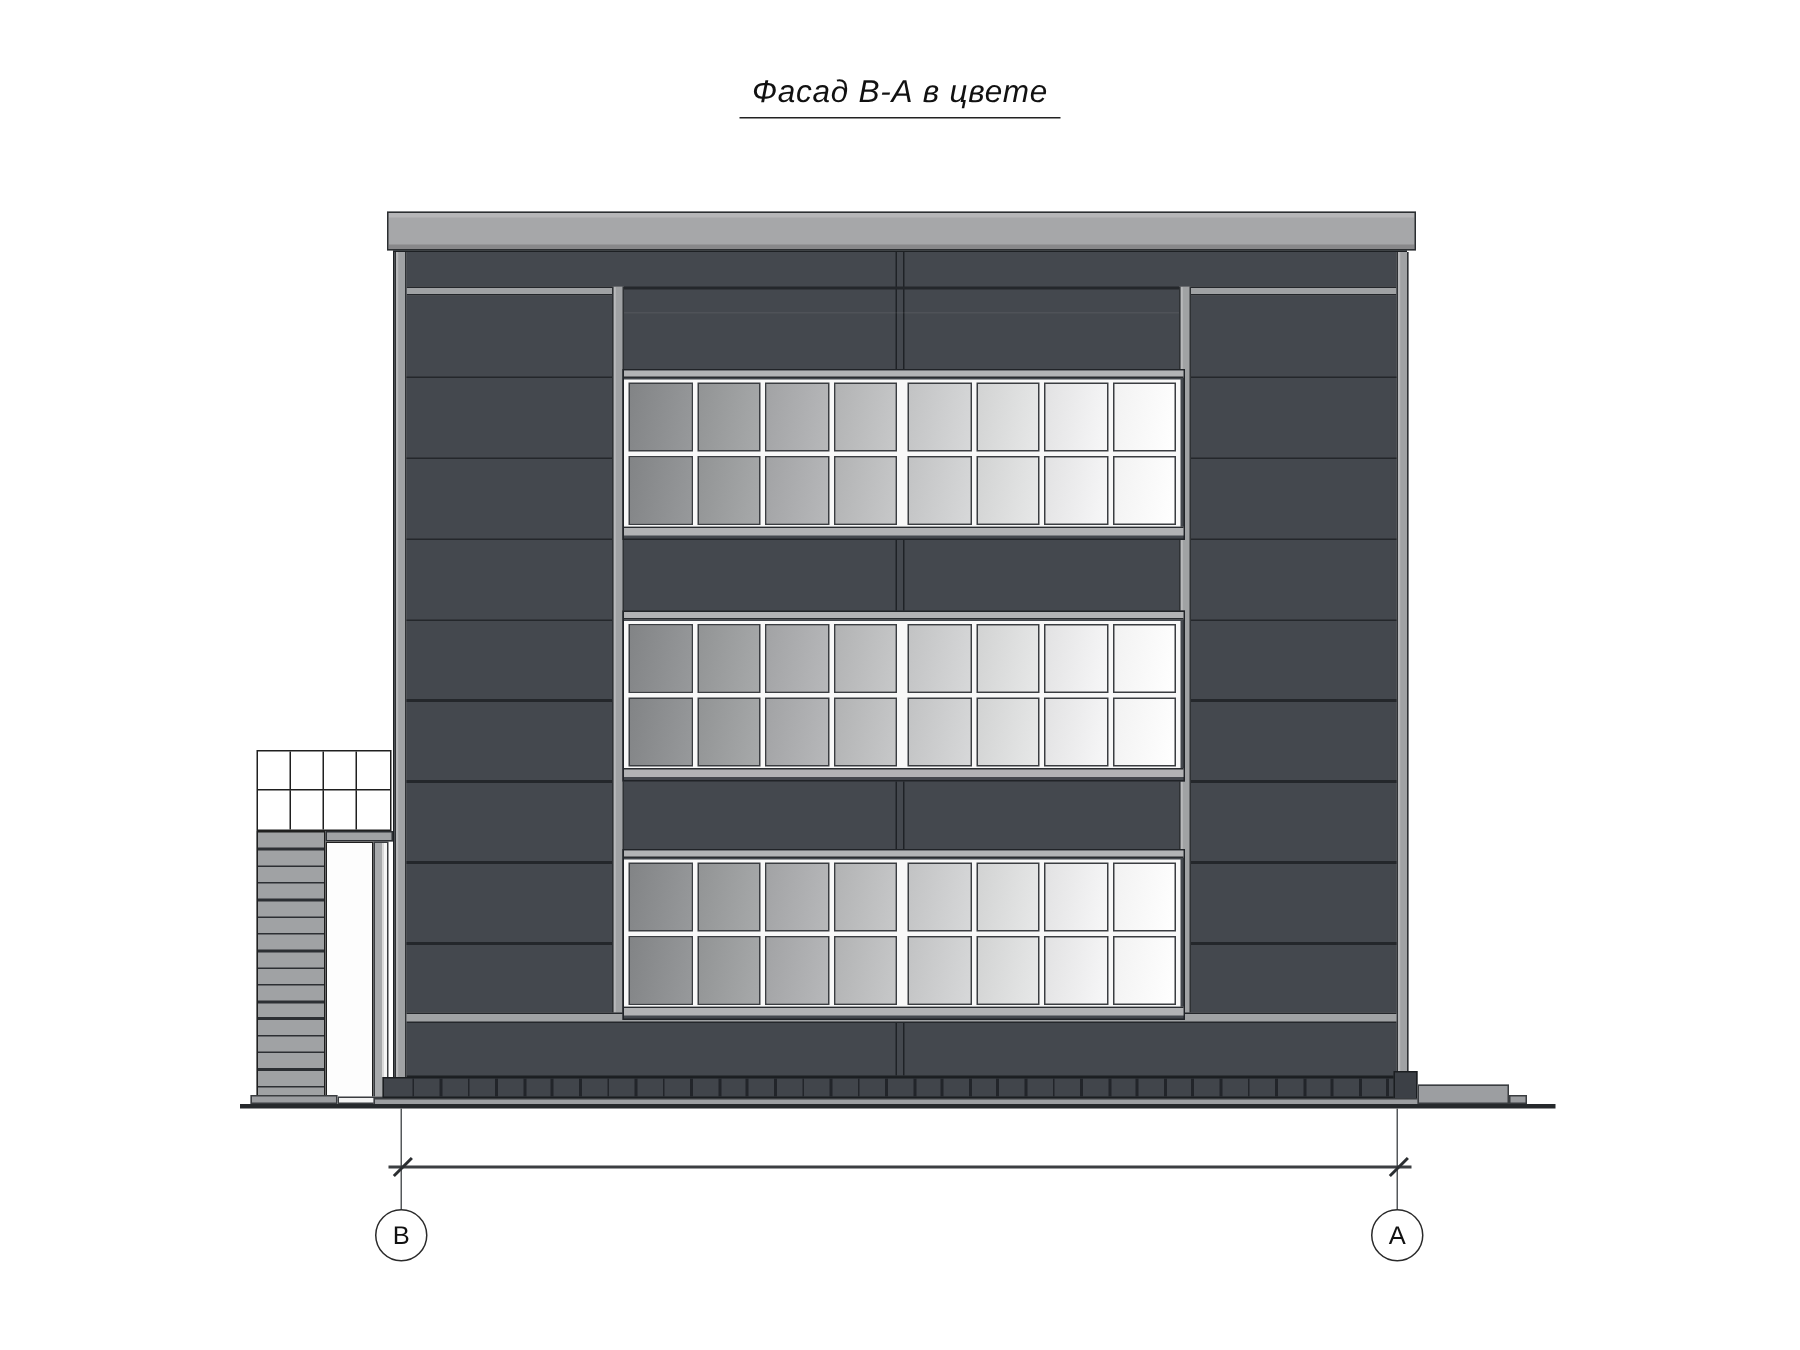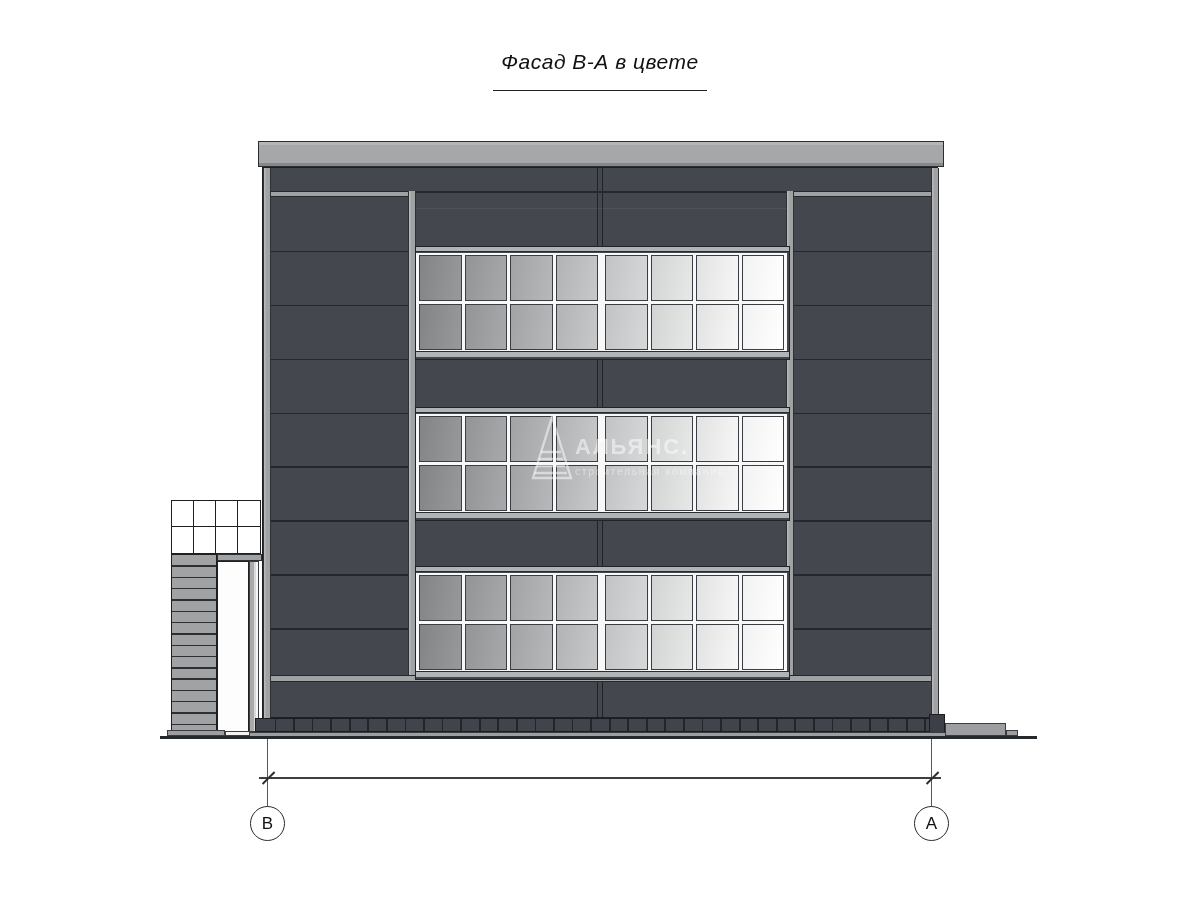--- a/index.html
+++ b/index.html
@@ -6,21 +6,21 @@
   .canvas{
     position:relative;width:1200px;height:900px;background:#fff;overflow:hidden;
     font-family:"Liberation Sans", sans-serif;color:#1e1e1e;
   }
   .abs{position:absolute;}
   
   .title-wrap{left:0;top:50px;width:100%;text-align:center;}
   .title{
     display:inline-block;font-size:21px;font-style:italic;font-weight:500;
     letter-spacing:.5px;color:#111;
-    border-bottom:1.6px solid #222;padding:0 8px 16px 8px;
+    border-bottom:1.6px solid #222;padding:0 8px 4px 8px;
   }
   
   .parapet{left:258px;top:141px;width:686px;height:26px;background:var(--parapet,#a6a7a9);
     border:1.5px solid #2b2e31;box-sizing:border-box;
     box-shadow:inset 0 3px 0 rgba(255,255,255,.18), inset 0 -3px 0 rgba(0,0,0,.18);}
   .facade{left:262px;top:167px;width:676px;height:551px;background:var(--facade-dark,#44484e);
     border:1.5px solid #1d2023;box-sizing:border-box;}
   .pilaster{background:var(--pilaster,#a0a2a4);box-sizing:border-box;
     border-left:1px solid #2e3134;border-right:1px solid #2e3134;
     box-shadow:inset 1.5px 0 0 rgba(255,255,255,.25);}
@@ -181,38 +181,20 @@
             <div class="pane" style="position: absolute; left: 234.5px; top: 51px; width: 42.5px; height: 46px; background: linear-gradient(100deg, rgb(210, 211, 211), rgb(231, 232, 232));"></div>
             <div class="pane" style="position: absolute; left: 280px; top: 2px; width: 42.5px; height: 46px; background: linear-gradient(100deg, rgb(226, 226, 227), rgb(247, 247, 248));"></div>
             <div class="pane" style="position: absolute; left: 280px; top: 51px; width: 42.5px; height: 46px; background: linear-gradient(100deg, rgb(226, 226, 227), rgb(247, 247, 248));"></div>
             <div class="pane" style="position: absolute; left: 325.5px; top: 2px; width: 42.5px; height: 46px; background: linear-gradient(100deg, rgb(242, 242, 242), rgb(255, 255, 255));"></div>
             <div class="pane" style="position: absolute; left: 325.5px; top: 51px; width: 42.5px; height: 46px; background: linear-gradient(100deg, rgb(242, 242, 242), rgb(255, 255, 255));"></div>
           </div>
         </div>
       </div>
   </div>
 
-  <div class="abs watermark">
-    <svg style="position:absolute;left:4px;top:2px;" width="42" height="64" viewBox="0 0 42 64">
-      <defs>
-          <clipPath id="triclip">
-            <polygon points="21,1 2,62 40,62"></polygon>
-          </clipPath>
-        </defs>
-      <polygon points="21,1 2,62 40,62" fill="none" stroke="rgba(255,255,255,0.52)" stroke-width="2.4"></polygon>
-      <g clip-path="url(#triclip)" stroke="rgba(255,255,255,0.52)" stroke-width="2.6">
-        <line x1="0" y1="36" x2="30" y2="36"></line>
-        <line x1="0" y1="43" x2="32" y2="43"></line>
-        <line x1="0" y1="50" x2="34" y2="50"></line>
-        <line x1="0" y1="57" x2="36" y2="57"></line>
-      </g>
-    </svg>
-    <div class="abs wm-name">АЛЬЯНС.</div>
-    <div class="abs wm-sub">строительная компания</div>
-  </div>
 
   <div class="abs canopy" id="canopy">
       <div class="canopy-cell"></div>
       <div class="canopy-cell"></div>
       <div class="canopy-cell"></div>
       <div class="canopy-cell"></div>
       <div class="canopy-cell"></div>
       <div class="canopy-cell"></div>
       <div class="canopy-cell"></div>
       <div class="canopy-cell"></div>

